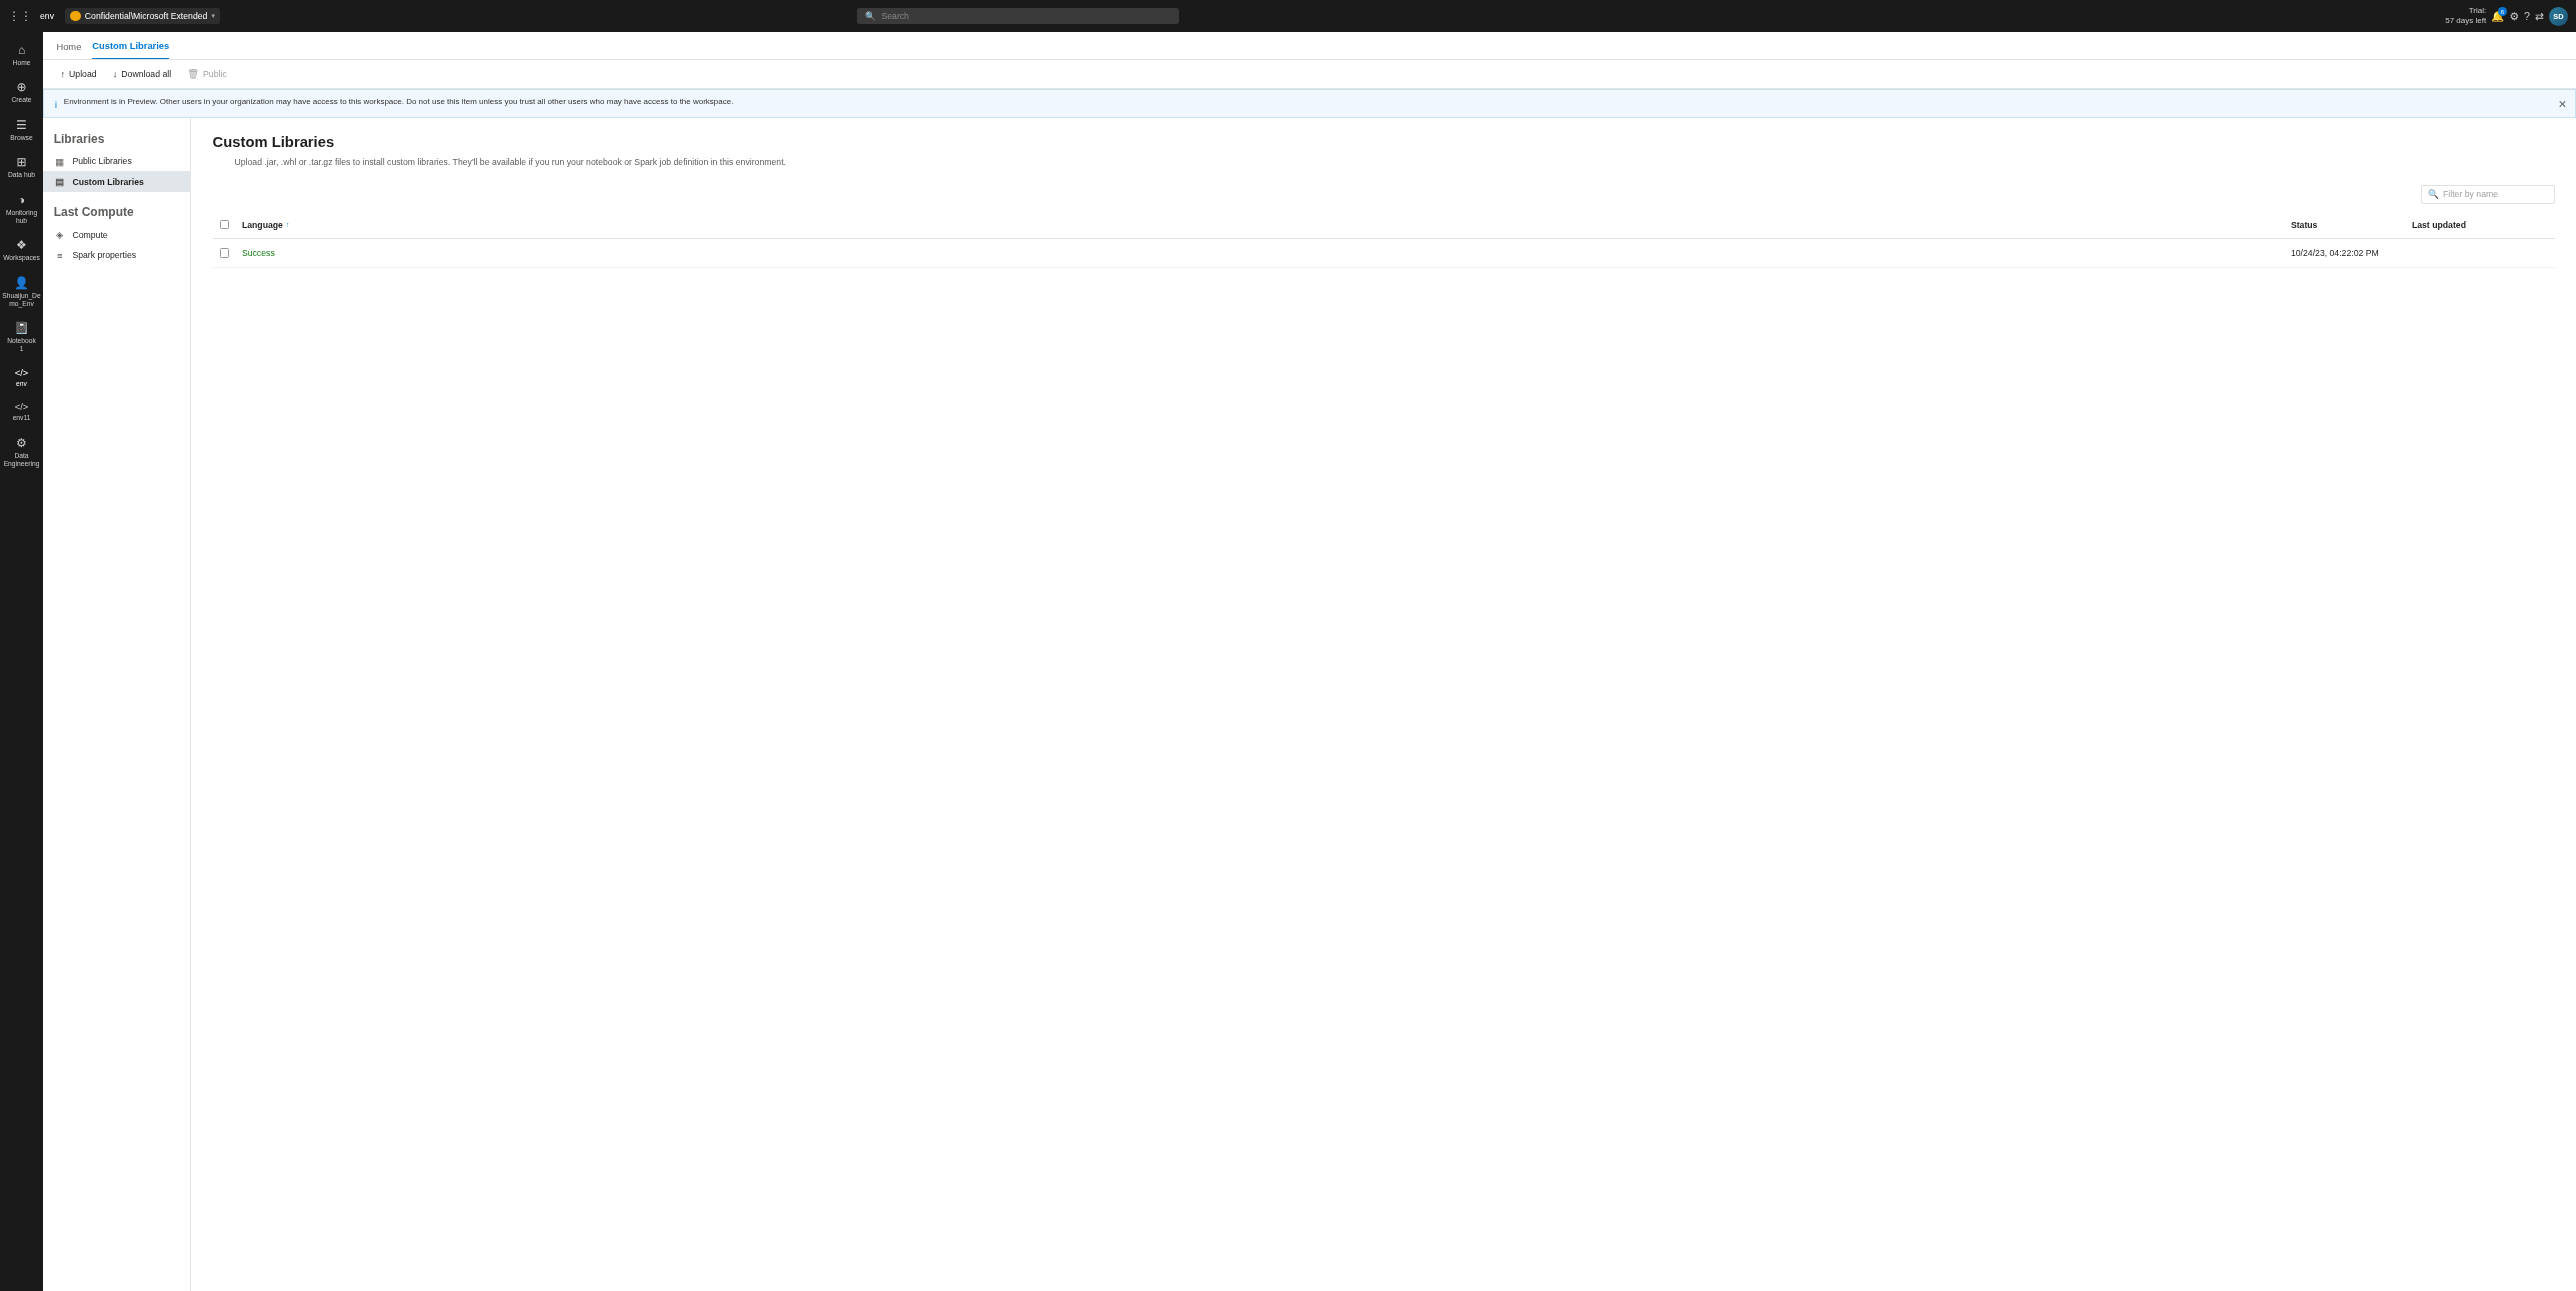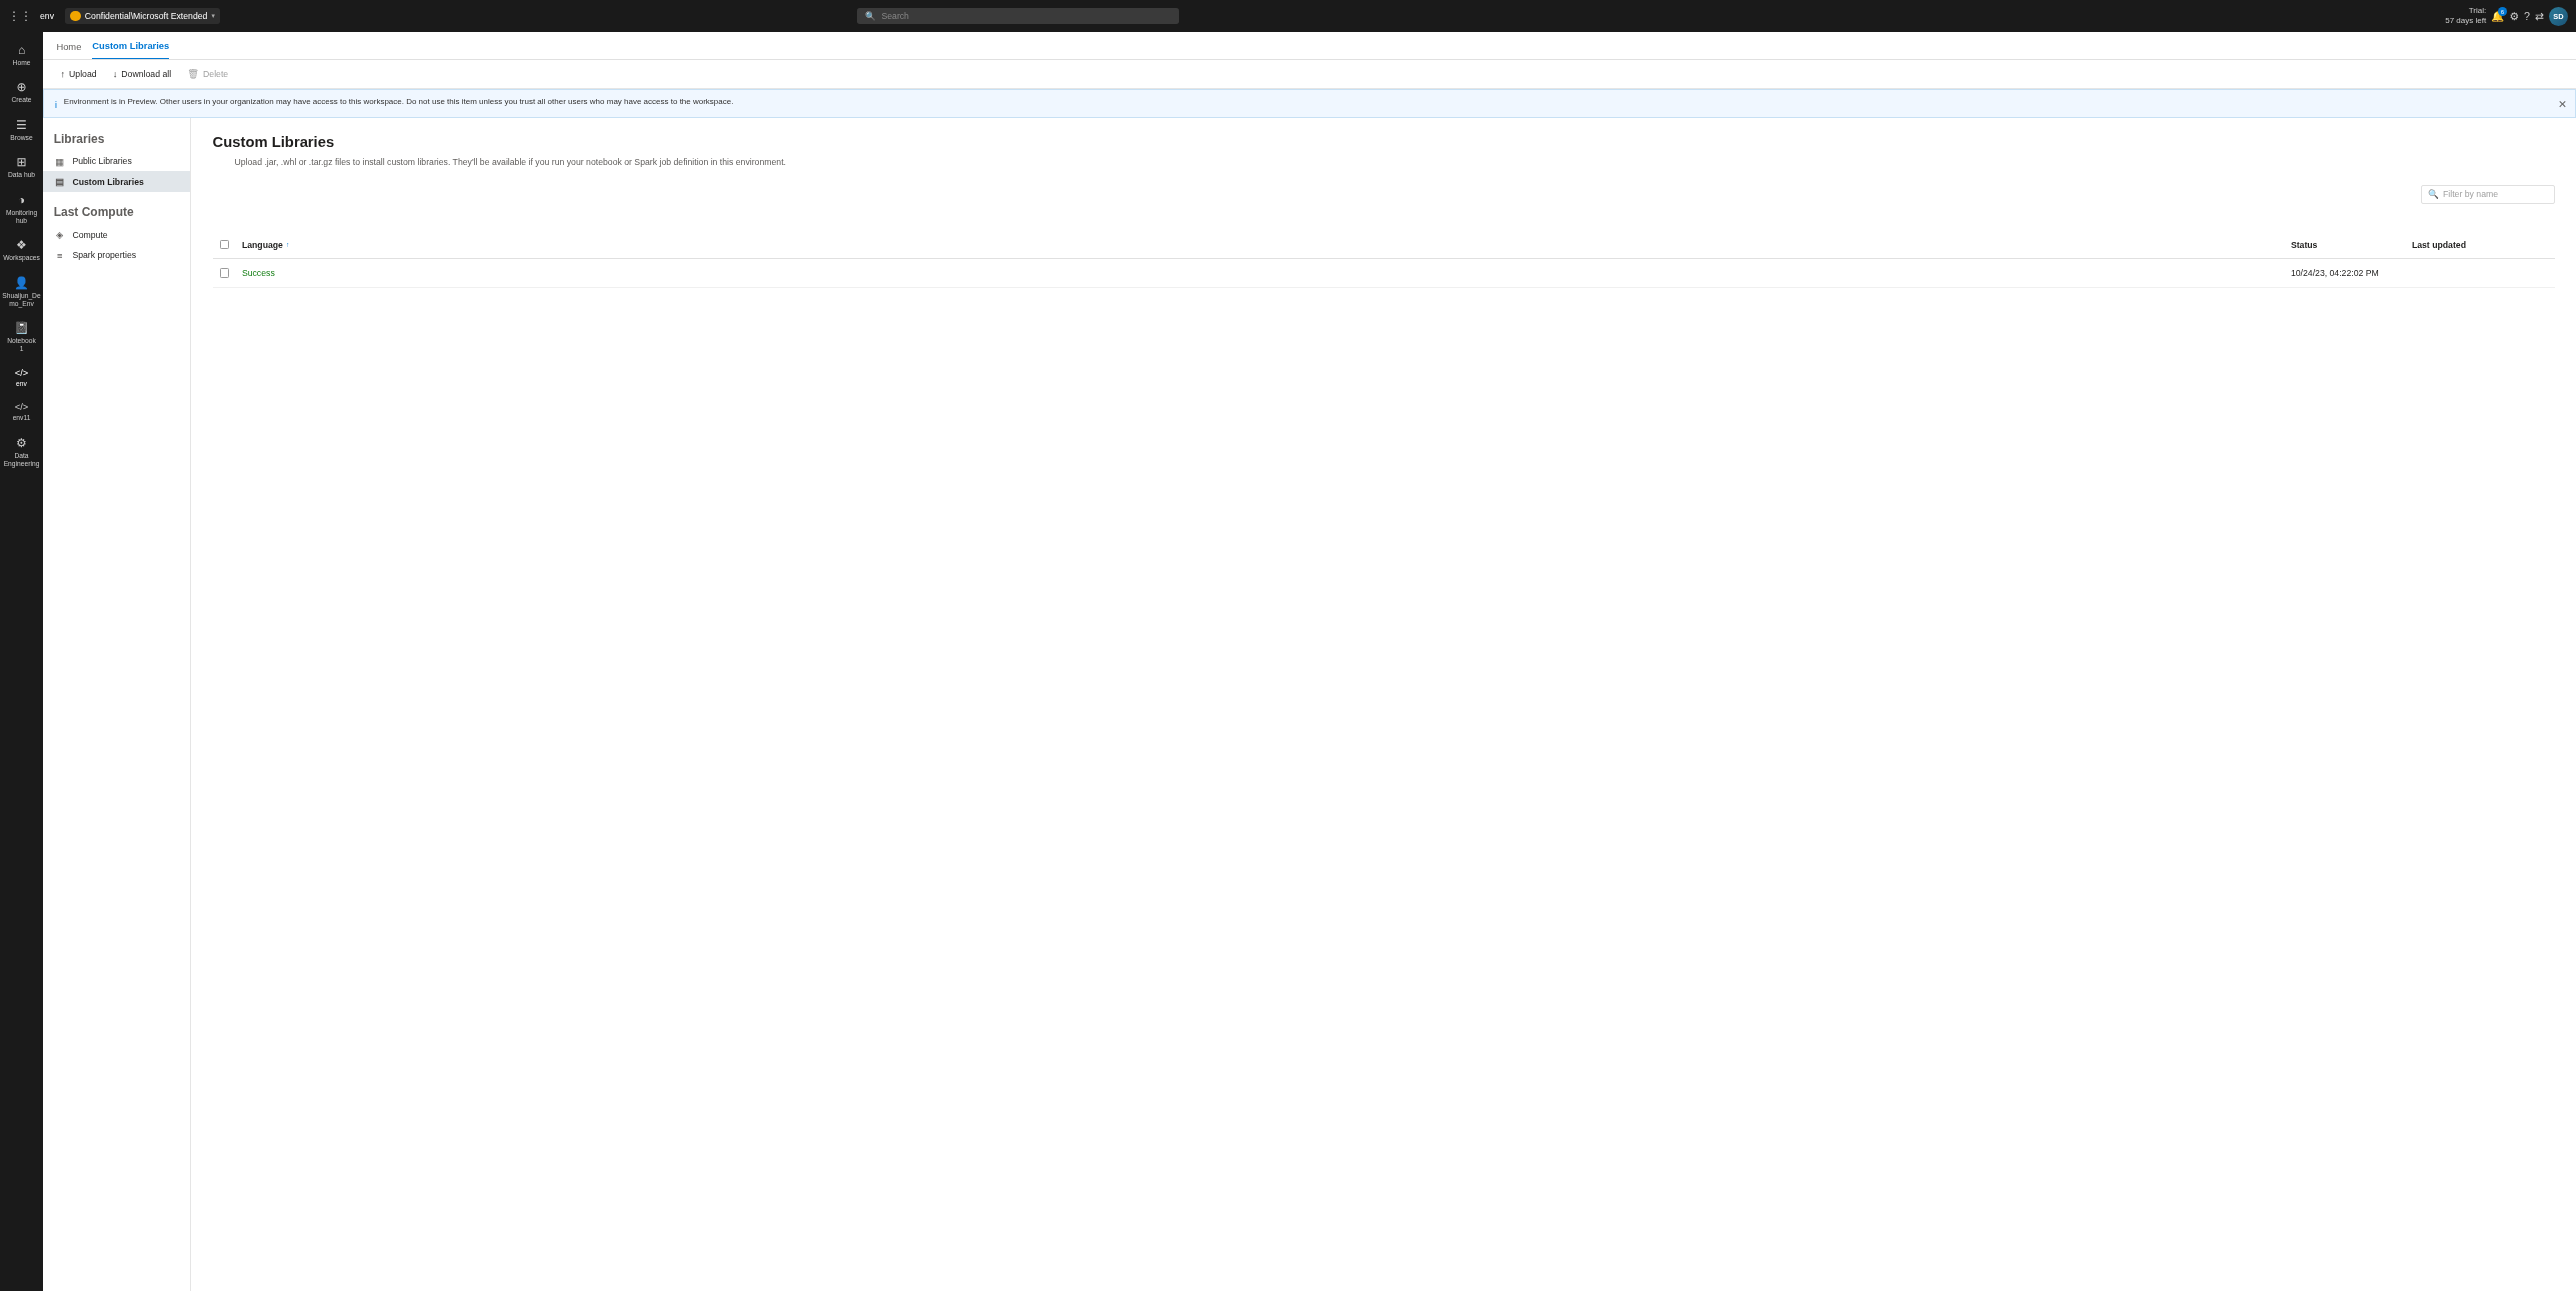--- a/index.html
+++ b/index.html
@@ -187,21 +187,21 @@
     
     .table-container { width: 100%; }
     .table-header {
       display: grid;
       grid-template-columns: 24px 1fr 121px 148px;
       border-bottom: 0.7px solid #e0e0e0;
       padding: 4px 0;
     }
     .table-header-cell {
       font-size: 8.7px; font-weight: 600; color: #201f1e;
-      padding: 4px 5.4px; display: flex; align-items: center; gap: 3px; margin-top: 20px;
+      padding: 4px 5.4px; display: flex; align-items: center; gap: 3px;
     }
     .sort-icon { color: #0078d4; font-size: 6.7px; }
     .table-row {
       display: grid;
       grid-template-columns: 24px 1fr 121px 148px;
       border-bottom: 0.7px solid #f0f0f0;
       padding: 4px 0;
     }
     .table-cell {
       font-size: 8.7px; color: #201f1e;
@@ -307,21 +307,21 @@
     <button class="toolbar-btn">
       <span class="toolbar-btn-icon">↑</span>
       <span>Upload</span>
     </button>
     <button class="toolbar-btn">
       <span class="toolbar-btn-icon">↓</span>
       <span>Download all</span>
     </button>
     <button class="toolbar-btn disabled">
       <span class="toolbar-btn-icon">🗑</span>
-      <span>Delete</span>
+      <span>Public</span>
     </button>
   </div>
 
   <div class="info-banner">
     <span class="info-banner-icon">ℹ</span>
     <span>Environment is in Preview. Other users in your organization may have access to this workspace. Do not use this item unless you trust all other users who may have access to the workspace.</span>
     <span class="info-banner-close">✕</span>
   </div>
 
   <div class="content-layout">

